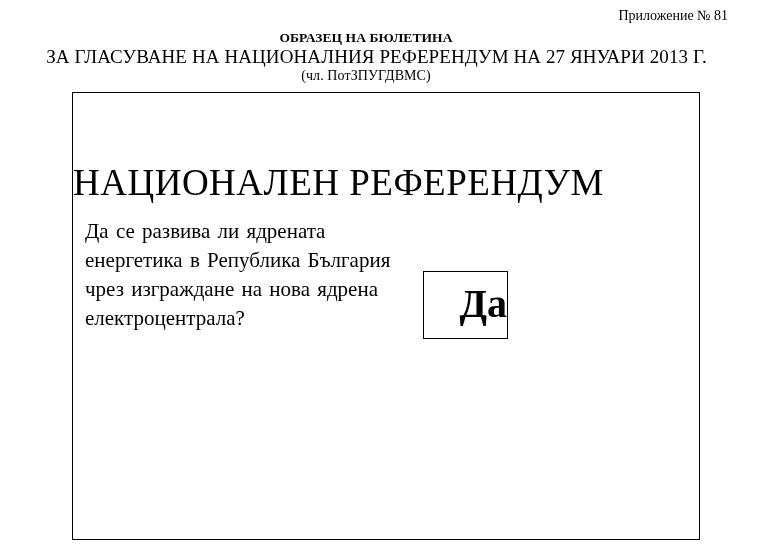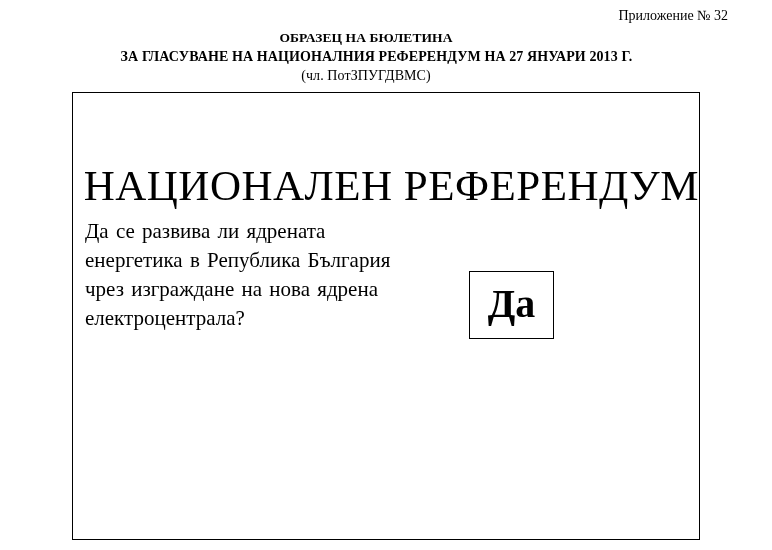--- a/index.html
+++ b/index.html
@@ -36,22 +36,22 @@
     text-align: center;
   }
   .header-line {
     font-weight: bold;
     font-size: 13.5px;
     line-height: 19px;
     letter-spacing: 0.1px;
     font-family: "Liberation Serif", serif;
   }
   .header-line.sub {
-    font-weight: bold;
-    font-size: 14px;
+    font-weight: normal;
+    font-size: 19px;
     padding-left: 21px;
   }
   .header-line.small {
     font-weight: normal;
     font-size: 14px;
     line-height: 20px;
   }
   .ballot {
     position: absolute;
     left: 72px;
@@ -60,22 +60,22 @@
     height: 448px;
     border: 1px solid #000000;
     box-sizing: border-box;
     background: #ffffff;
   }
   .ballot-title {
     position: absolute;
     left: 0;
     top: 68px;
     width: 100%;
-    text-align: right;
-    font-size: 43px;
+    text-align: left;
+    font-size: 37px;
     letter-spacing: 0.5px;
     font-family: "Liberation Serif", serif;
   }
   .question {
     position: absolute;
     left: 12px;
     top: 124px;
     width: 330px;
     font-size: 21px;
     line-height: 29px;
@@ -89,38 +89,37 @@
     display: flex;
     gap: 38px;
   }
   .vote-box {
     width: 85px;
     height: 68px;
     border: 1.5px solid #000000;
     box-sizing: border-box;
     display: flex;
     align-items: center;
-    justify-content: center;
+    justify-content: flex-end;
     background: #ffffff;
-    margin-left: 46px;
   }
   .vote-box span {
     font-size: 40px;
     font-weight: bold;
     font-family: "Liberation Serif", serif;
     line-height: 1;
     margin-top: -2px;
   }
 </style>
 </head>
 <body>
 
 <div class="page">
 
-  <div class="annex">Приложение № 32</div>
+  <div class="annex">Приложение № 81</div>
 
   <div class="header-block">
     <div class="header-line">ОБРАЗЕЦ НА БЮЛЕТИНА</div>
     <div class="header-line sub">ЗА ГЛАСУВАНЕ НА НАЦИОНАЛНИЯ РЕФЕРЕНДУМ НА 27 ЯНУАРИ 2013 Г.</div>
     <div class="header-line small">(чл. ПотЗПУГДВМС)</div>
   </div>
 
   <div class="ballot">
     <div class="ballot-title">НАЦИОНАЛЕН РЕФЕРЕНДУМ</div>
     <div class="question">Да се развива ли ядрената енергетика в Република България чрез изграждане на нова ядрена електроцентрала?</div>

